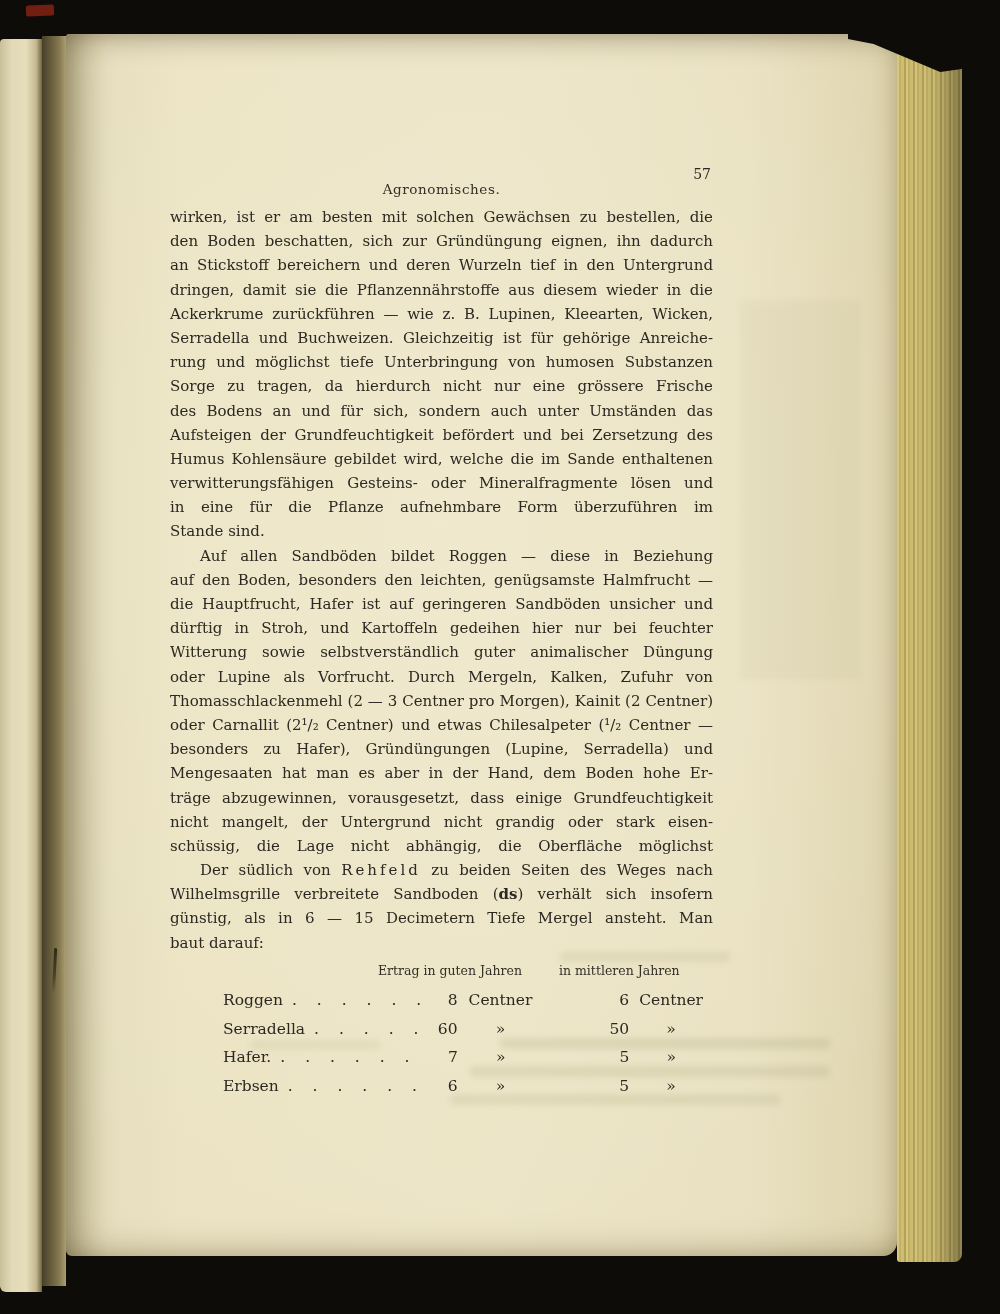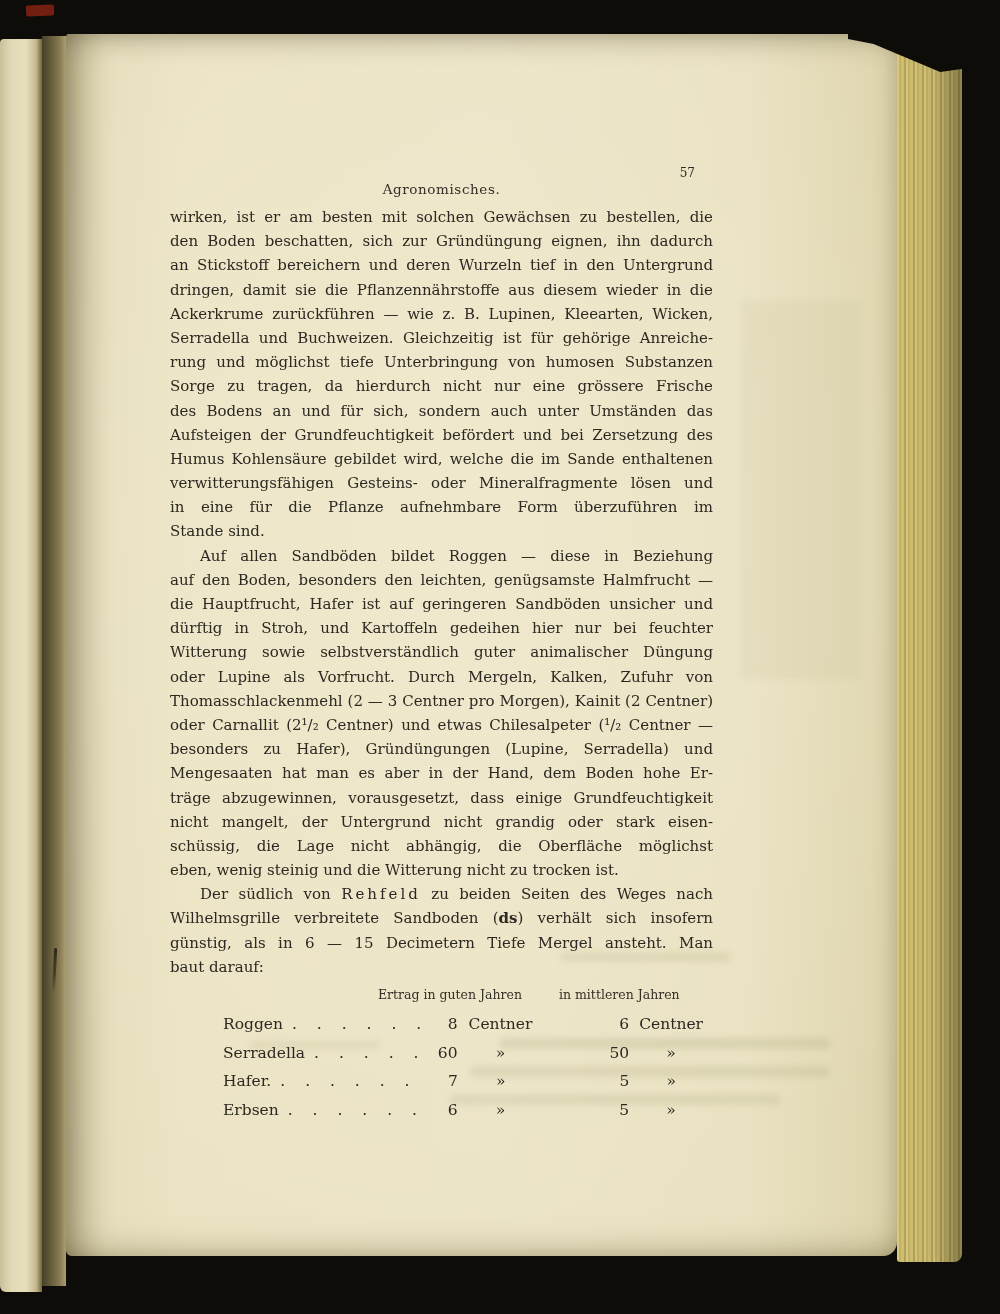--- a/index.html
+++ b/index.html
@@ -61,21 +61,21 @@
   .g6{left:250px;top:1040px;width:130px;height:10px;opacity:.08;}
   
   .content{
     position:absolute;left:170px;top:166px;width:543px;color:#2c2822;
   }
   .running-head{position:relative;height:24px;}
   .rh-title{
     position:absolute;left:0;right:0;top:3px;text-align:center;
     font-size:13.5px;letter-spacing:.6px;color:#342f27;margin-top:12px;
   }
-  .rh-num{position:absolute;right:18px;top:0;font-size:12px;}
+  .rh-num{position:absolute;right:2px;top:0;font-size:14px;}
   .text-block{margin-top:15px;font-size:15px;line-height:24.2px;}
   .paragraph{margin:0;}
   .line{
     text-align:justify;text-align-last:justify;
     height:24.2px;overflow:visible;white-space:nowrap;
   }
   .line.last{text-align-last:left;}
   .line.indent{text-indent:30px;}
   .spaced{letter-spacing:3px;}
   .boldface{font-weight:700;}
@@ -142,21 +142,20 @@
         <div class="line"><span>dürftig in Stroh, und Kartoffeln gedeihen hier nur bei feuchter</span></div>
         <div class="line"><span>Witterung sowie selbstverständlich guter animalischer Düngung</span></div>
         <div class="line"><span>oder Lupine als Vorfrucht.  Durch Mergeln, Kalken, Zufuhr von</span></div>
         <div class="line"><span>Thomasschlackenmehl (2 — 3 Centner pro Morgen), Kainit (2 Centner)</span></div>
         <div class="line"><span>oder Carnallit (2¹/₂ Centner) und etwas Chilesalpeter (¹/₂ Centner —</span></div>
         <div class="line"><span>besonders zu Hafer), Gründüngungen (Lupine, Serradella) und</span></div>
         <div class="line"><span>Mengesaaten hat man es aber in der Hand, dem Boden hohe Er-</span></div>
         <div class="line"><span>träge abzugewinnen, vorausgesetzt, dass einige Grundfeuchtigkeit</span></div>
         <div class="line"><span>nicht mangelt, der Untergrund nicht grandig oder stark eisen-</span></div>
         <div class="line"><span>schüssig, die Lage nicht abhängig, die Oberfläche möglichst</span></div>
-        <div class="line last"><span>eben, wenig steinig und die Witterung nicht zu trocken ist.</span></div>
       </div>
       <div class="paragraph">
         <div class="line indent"><span>Der südlich von </span><span class="spaced">Rehfeld</span><span> zu beiden Seiten des Weges nach</span></div>
         <div class="line"><span>Wilhelmsgrille verbreitete Sandboden (</span><span class="boldface">ds</span><span>) verhält sich insofern</span></div>
         <div class="line"><span>günstig, als in 6 — 15 Decimetern Tiefe Mergel ansteht.  Man</span></div>
         <div class="line last"><span>baut darauf:</span></div>
       </div>
     </div>
 
   <div class="yield-table">

